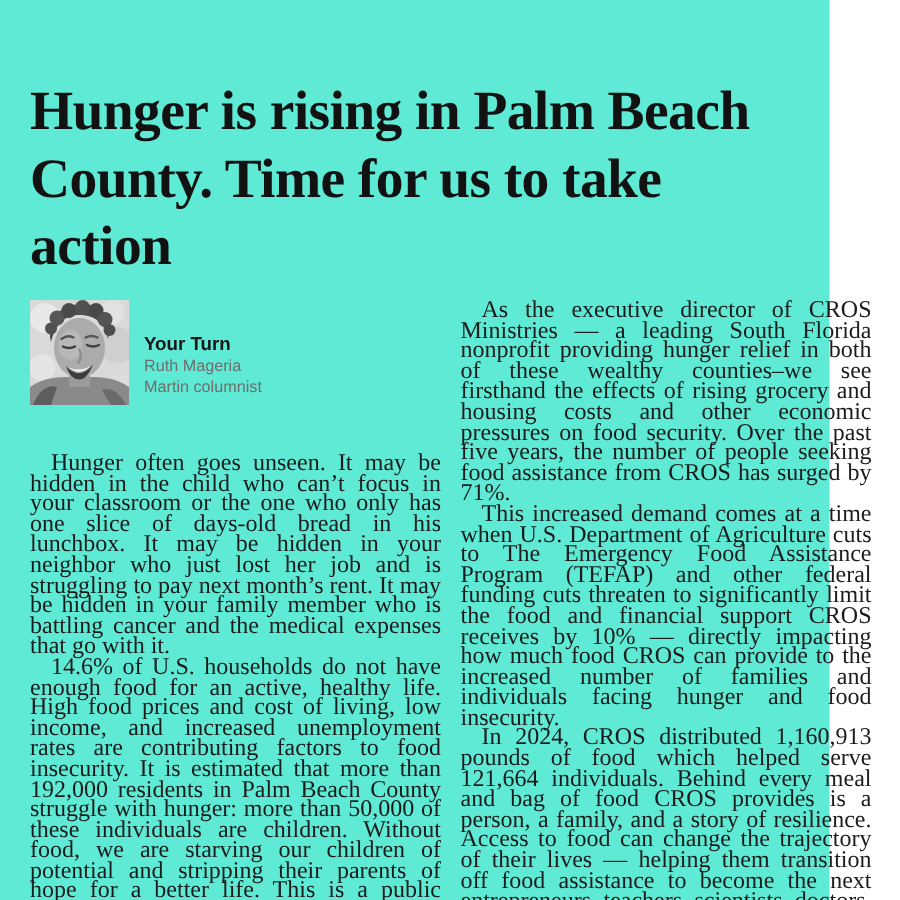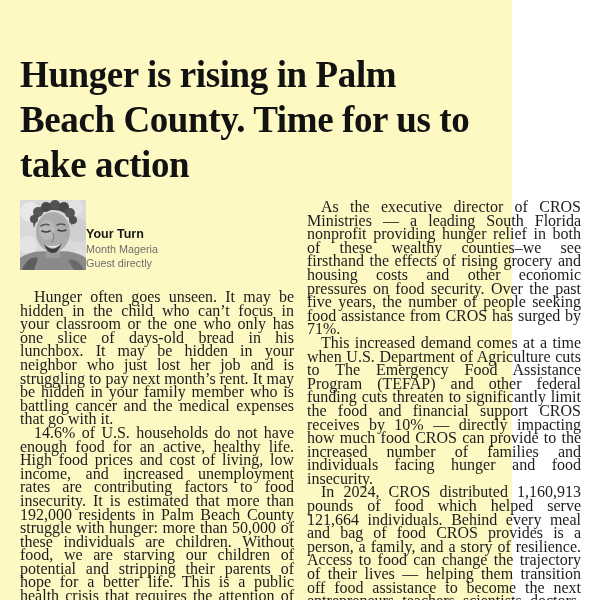--- a/index.html
+++ b/index.html
@@ -9,24 +9,24 @@
   }
   body {
     width: 600px;
     height: 600px;
     overflow: hidden;
     font-family: "Liberation Serif", serif;
     color: #1c1c1c;
   }
   .page {
     box-sizing: border-box;
-    width: 512px;
+    width: 553px;
     height: 600px;
     padding: 52px 20px 0 20px;
-    background: #fef9c3;
+    background: #5eead4;
   }
   .headline {
     margin: 0 0 13px 0;
     font-family: "Liberation Serif", serif;
     font-weight: 700;
     font-size: 37px;
     line-height: 45px;
     letter-spacing: -0.4px;
     color: #121212;
   }
@@ -34,23 +34,23 @@
     display: flex;
     gap: 13px;
     align-items: flex-start;
   }
   .col {
     width: 274px;
     flex: 0 0 274px;
   }
   .byline {
     display: flex;
-    gap: 0;
-    align-items: flex-end;
-    margin-bottom: 20px;
+    gap: 10px;
+    align-items: center;
+    margin-bottom: 32px;
     height: 70px;
   }
   .byline .photo {
     width: 66px;
     height: 70px;
     flex: 0 0 66px;
     overflow: hidden;
     background: #d9d9d9;
   }
   .byline-text {
@@ -119,22 +119,22 @@
             <path d="M37,25 q4,-2 8,0" stroke="#555555" stroke-width="1.6" fill="none" stroke-linecap="round"></path>
             <path d="M22,31 q4,2 8,0" stroke="#3e3e3e" stroke-width="1.6" fill="none" stroke-linecap="round"></path>
             <path d="M38,30 q4,2 8,0" stroke="#3e3e3e" stroke-width="1.6" fill="none" stroke-linecap="round"></path>
             <path d="M33,33 q2,6 -1,9" stroke="#8b8b8b" stroke-width="1.4" fill="none" stroke-linecap="round"></path>
             <path d="M24,44 q9,10 18,-1 q-4,10 -9,10 q-6,0 -9,-9 Z" fill="#3c3c3c"></path>
             <path d="M25.5,45 q8,6 15,-1 q-7,4 -15,1 Z" fill="#f2f2f2"></path>
           </svg>
         </div>
         <div class="byline-text">
           <div class="kicker">Your Turn</div>
-          <div class="author">Month Mageria</div>
-          <div class="role">Guest directly</div>
+          <div class="author">Ruth Mageria</div>
+          <div class="role">Martin columnist</div>
         </div>
       </div>
 
       <p class="body">Hunger often goes unseen. It may be hidden in the child who can’t focus in your classroom or the one who only has one slice of days-old bread in his lunchbox. It may be hidden in your neighbor who just lost her job and is struggling to pay next month’s rent. It may be hidden in your family member who is battling cancer and the medical expenses that go with it.</p>
       <p class="body">14.6% of U.S. households do not have enough food for an active, healthy life. High food prices and cost of living, low income, and increased unemployment rates are contributing factors to food insecurity. It is estimated that more than 192,000 residents in Palm Beach County struggle with hunger: more than 50,000 of these individuals are children. Without food, we are starving our children of potential and stripping their parents of hope for a better life. This is a public health crisis that requires the attention of our entire community.</p>
     </div>
 
     <div class="col">
       <p class="body">As the executive director of CROS Ministries — a leading South Florida nonprofit providing hunger relief in both of these wealthy counties–we see firsthand the effects of rising grocery and housing costs and other economic pressures on food security. Over the past five years, the number of people seeking food assistance from CROS has surged by 71%.</p>
       <p class="body">This increased demand comes at a time when U.S. Department of Agriculture cuts to The Emergency Food Assistance Program (TEFAP) and other federal funding cuts threaten to significantly limit the food and financial support CROS receives by 10% — directly impacting how much food CROS can provide to the increased number of families and individuals facing hunger and food insecurity.</p>

